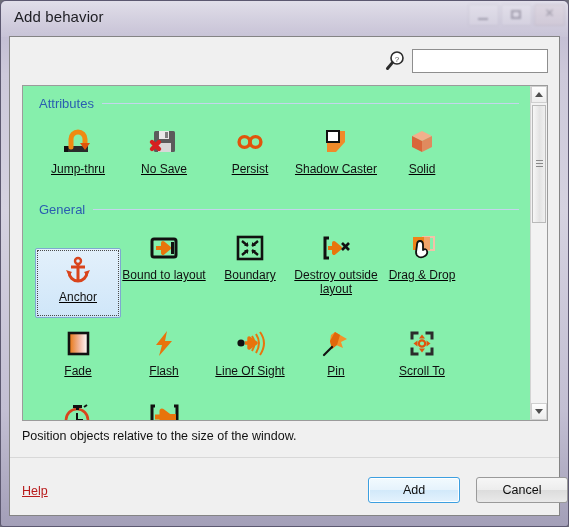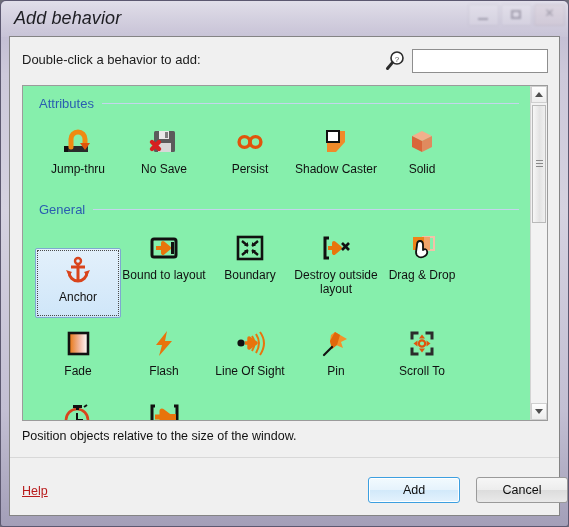--- a/index.html
+++ b/index.html
@@ -32,25 +32,24 @@
     border-radius: 5px 5px 0 0;
     pointer-events: none;
   }
   .titlebar {
     position: absolute;
     left: 0; top: 0; width: 569px; height: 38px;
   }
   .title-text {
     position: absolute;
     left: 14px; top: 8px;
-    font-size: 18px;
+    font-size: 15px;
     color: #1d1d22;
     letter-spacing: .1px;
     white-space: nowrap;
-    font-style: italic;
   }
   
   .caption-buttons {
     position: absolute;
     right: 4px; top: 2px;
     width: 112px; height: 26px;
     display: flex;
     align-items: center;
     justify-content: flex-end;
     gap: 2px;
@@ -183,20 +182,21 @@
     min-height: 70px;
     margin: 2px 0 2px 0;
     padding: 4px 2px 2px 2px;
     box-sizing: border-box;
     display: flex;
     flex-direction: column;
     align-items: center;
     border: 1px solid transparent;
     border-radius: 2px;
     cursor: default;
+    text-decoration: underline;
   }
   .cell.selected {
     background: linear-gradient(180deg,#e3f0fb,#cfe6f9);
     border: 1px solid #7ea9cf;
     outline: 1px dotted #4a4a4a;
     outline-offset: -3px;
     margin-top: 24px;
   }
   .cell .glyph {
     width: 34px; height: 34px;
@@ -318,21 +318,20 @@
     <div class="caption-buttons">
       <div class="cap-btn min"></div>
       <div class="cap-btn max"></div>
       <div class="cap-btn close"></div>
     </div>
   </div>
 
   <div class="client">
 
     <div class="prompt-row">
-      <div class="prompt-label">Double-click a behavior to add:</div>
 
       <div class="search-icon">
         <svg width="22" height="22" viewBox="0 0 22 22">
           <circle cx="13" cy="8" r="6" fill="#ffffff" stroke="#2b2b2b" stroke-width="1.6"></circle>
           <text x="13" y="11.5" font-size="8" text-anchor="middle" fill="#555" font-family="Liberation Sans, sans-serif">?</text>
           <line x1="8.4" y1="12.6" x2="3.5" y2="18.5" stroke="#2b2b2b" stroke-width="3" stroke-linecap="round"></line>
         </svg>
       </div>
 
       <div class="search-box">

